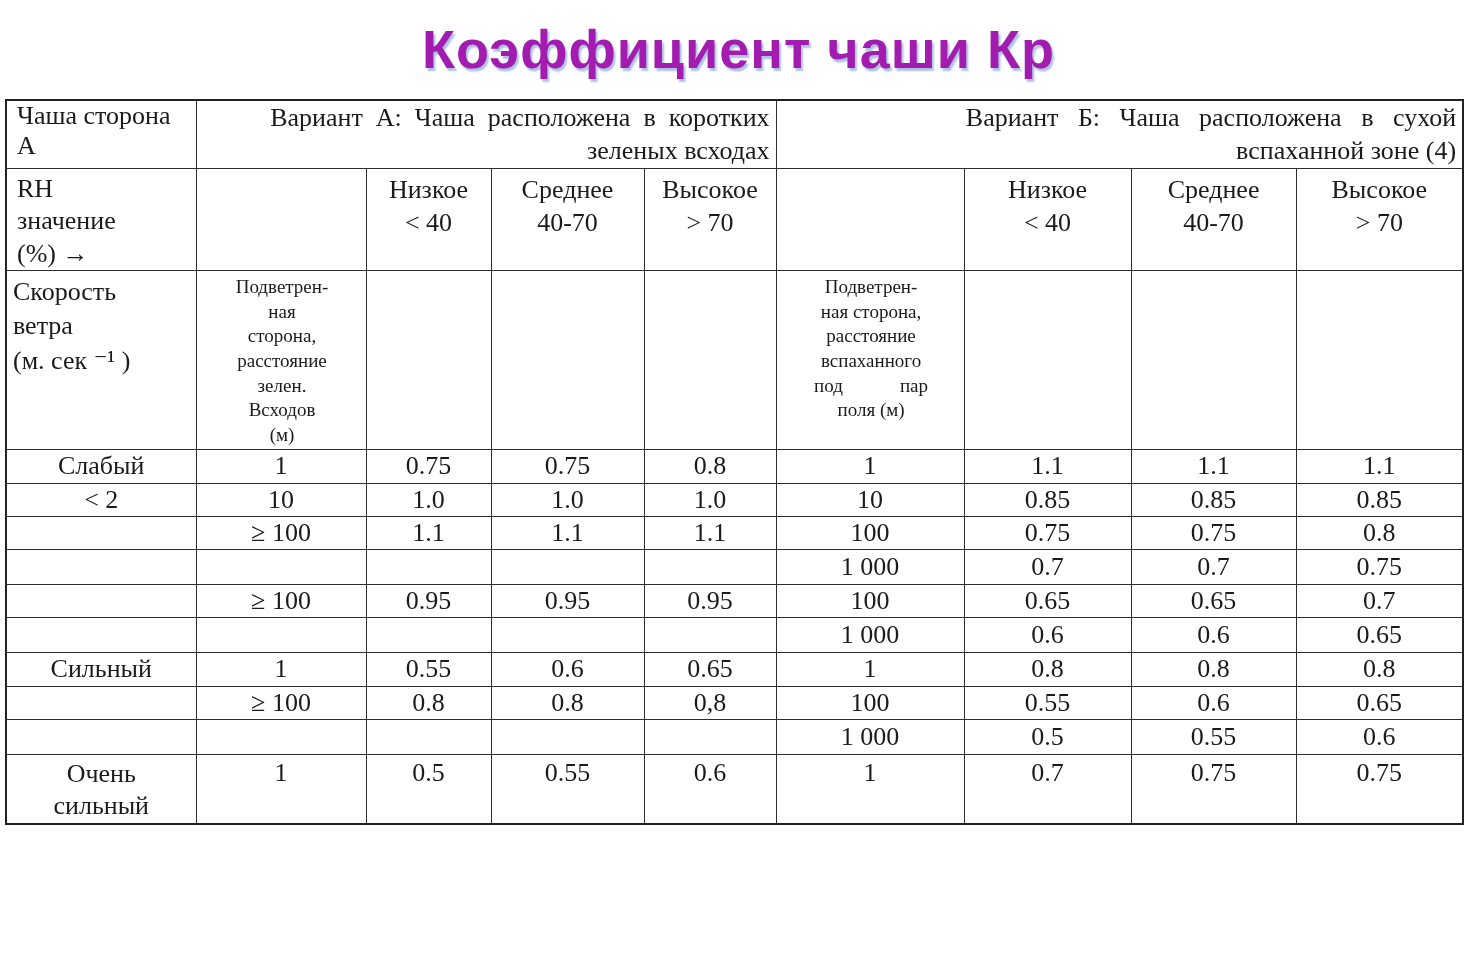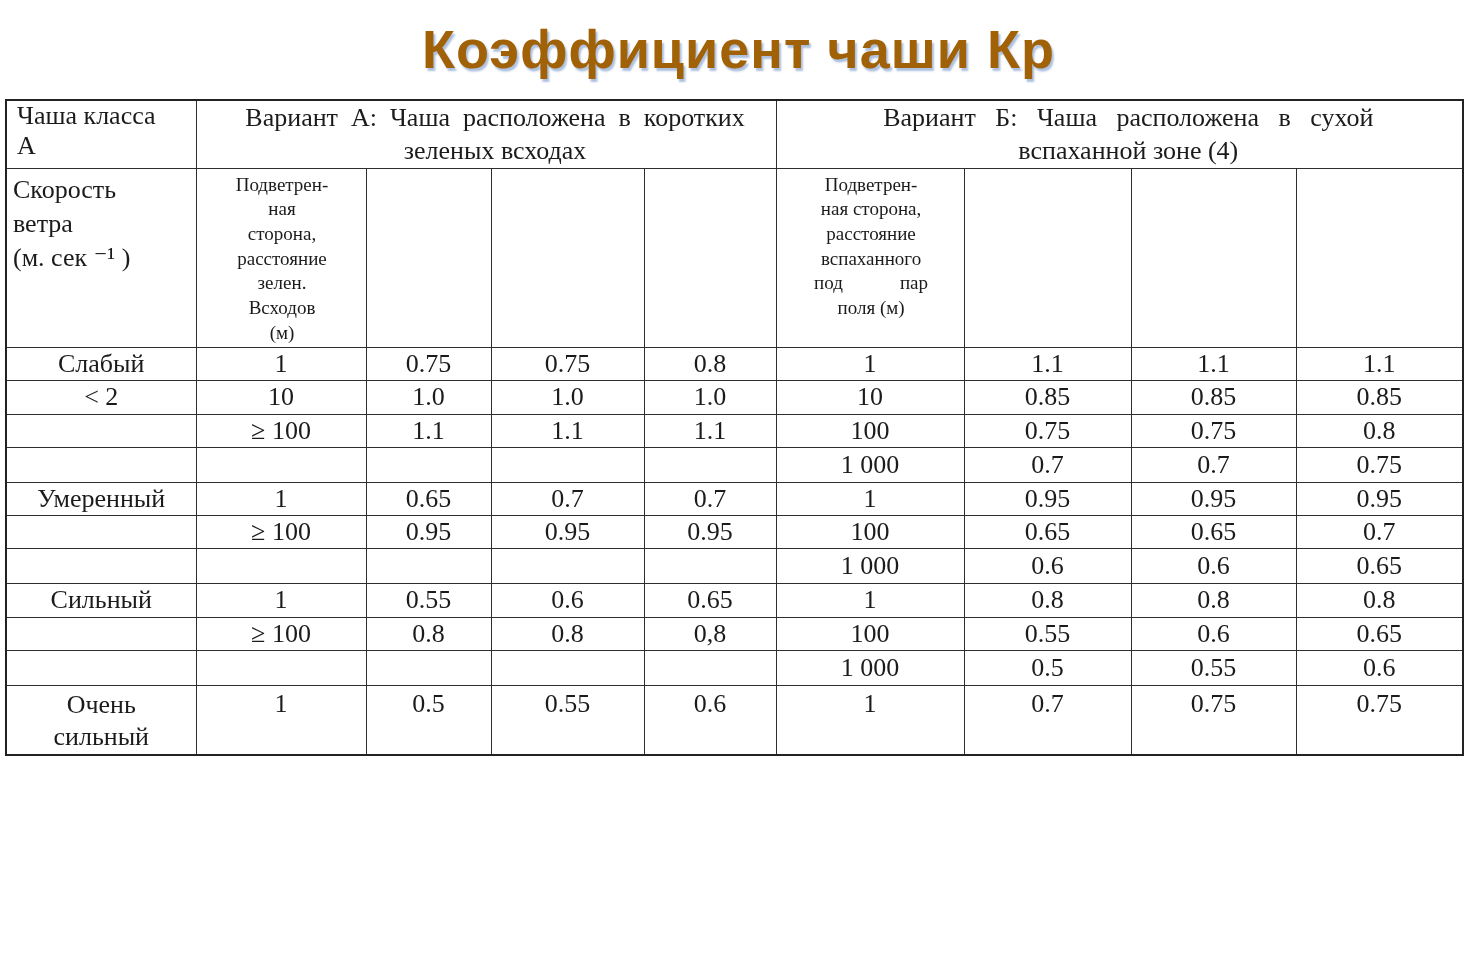--- a/index.html
+++ b/index.html
@@ -10,21 +10,21 @@
     font-family:"Liberation Serif","DejaVu Serif",serif;
     color:#1b1b1b;
   }
   .page-title{
     position:absolute;top:18px;left:0;width:100%;
     text-align:center;
     font-family:"Liberation Sans","DejaVu Sans",sans-serif;
     font-weight:bold;
     font-size:54px;
     letter-spacing:1px;
-    color:#a16207;
+    color:#a21caf;
     text-shadow:2px 3px 2px rgba(70,115,185,0.45);
   }
   table.kp-table{
     position:absolute;top:99px;left:5px;
     width:1457px;
     border-collapse:collapse;
     table-layout:fixed;
     border:2px solid #222;
   }
   .kp-table td{
@@ -33,21 +33,21 @@
     font-size:26px;
     text-align:center;
     vertical-align:middle;
     overflow:hidden;
   }
   
   tr.hdr-1 td{height:60px;vertical-align:top;}
   tr.hdr-2 td{height:78px;vertical-align:top;padding-top:4px;}
   tr.hdr-3 td{height:174px;vertical-align:top;padding-top:4px;}
   td.class-cell{ text-align:left; white-space:pre-wrap; padding-left:10px; font-size:26px;}
-  td.variant-cell{ text-align:center; white-space:pre-wrap; padding-left:24px; font-size:26px; line-height:1.28;}
+  td.variant-cell{ text-align:right; white-space:pre-wrap; padding-left:24px; font-size:26px; line-height:1.28;}
   td.rh-cell{ text-align:left; white-space:pre-wrap; padding-left:10px; line-height:1.25;}
   td.hum-cell{ text-align:center; white-space:pre-wrap; line-height:1.3;}
   td.wind-hdr-cell{ text-align:left; white-space:pre-wrap; line-height:1.32;}
   td.dist-hdr-cell{ text-align:center; white-space:pre-wrap; padding-left:8px; line-height:1.3; font-size:19px;}
   
   tr.data-row td{height:32px;}
   tr.row-end td{height:34px;}
   tr.tall-row td{height:64px;vertical-align:top;padding-top:3px;}
   td.wind-cell{white-space:pre-wrap;line-height:1.25;}
 </style>
@@ -63,26 +63,45 @@
       <col style="width:125px">
     <col style="width:153px">
       <col style="width:132px">
       <col style="width:188px">
     <col style="width:167px">
       <col style="width:165px">
       <col style="width:167px">
   </colgroup>
   <tbody>
     <tr class="hdr-1">
-      <td class="class-cell">Чаша класса
+      <td class="class-cell">Чаша сторона
 А</td>
       <td class="variant-cell" colspan="4">Вариант  А:  Чаша  расположена  в  коротких
 зеленых всходах</td>
       <td class="variant-cell" colspan="4">Вариант   Б:   Чаша   расположена   в   сухой
 вспаханной зоне (4)</td>
+    </tr>
+    <tr class="hdr-2">
+      <td class="rh-cell">RH
+значение
+(%) →</td>
+      <td></td>
+      <td class="hum-cell">Низкое
+&lt; 40</td>
+      <td class="hum-cell">Среднее
+40-70</td>
+      <td class="hum-cell">Высокое
+&gt; 70</td>
+      <td></td>
+      <td class="hum-cell">Низкое
+&lt; 40</td>
+      <td class="hum-cell">Среднее
+40-70</td>
+      <td class="hum-cell">Высокое
+&gt; 70</td>
     </tr>
     <tr class="hdr-3">
       <td class="wind-hdr-cell">Скорость
 ветра
 (м. сек ⁻¹ )</td>
       <td class="dist-hdr-cell">Подветрен-
 ная
 сторона,
 расстояние
 зелен.
@@ -141,31 +160,20 @@
         <td></td>
         <td></td>
         <td></td>
         <td></td>
         <td>1 000</td>
         <td>0.7</td>
         <td>0.7</td>
         <td>0.75</td>
       </tr>
       <tr class="data-row">
-        <td class="wind-cell">Умеренный</td>
-        <td>1</td>
-        <td>0.65</td>
-        <td>0.7</td>
-        <td>0.7</td>
-        <td>1</td>
-        <td>0.95</td>
-        <td>0.95</td>
-        <td>0.95</td>
-      </tr>
-      <tr class="data-row">
         <td class="wind-cell"></td>
         <td>≥ 100</td>
         <td>0.95</td>
         <td>0.95</td>
         <td>0.95</td>
         <td>100</td>
         <td>0.65</td>
         <td>0.65</td>
         <td>0.7</td>
       </tr>

